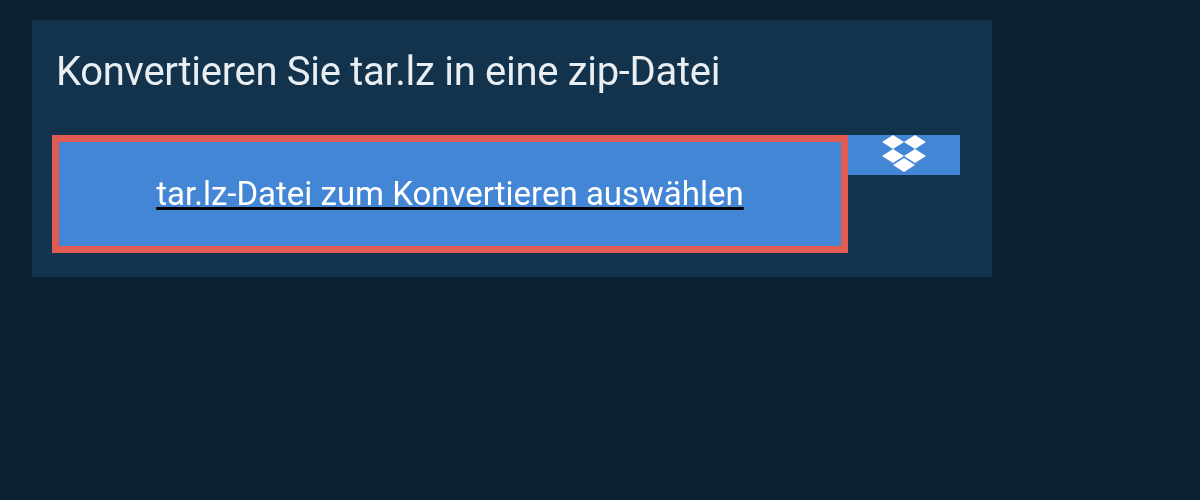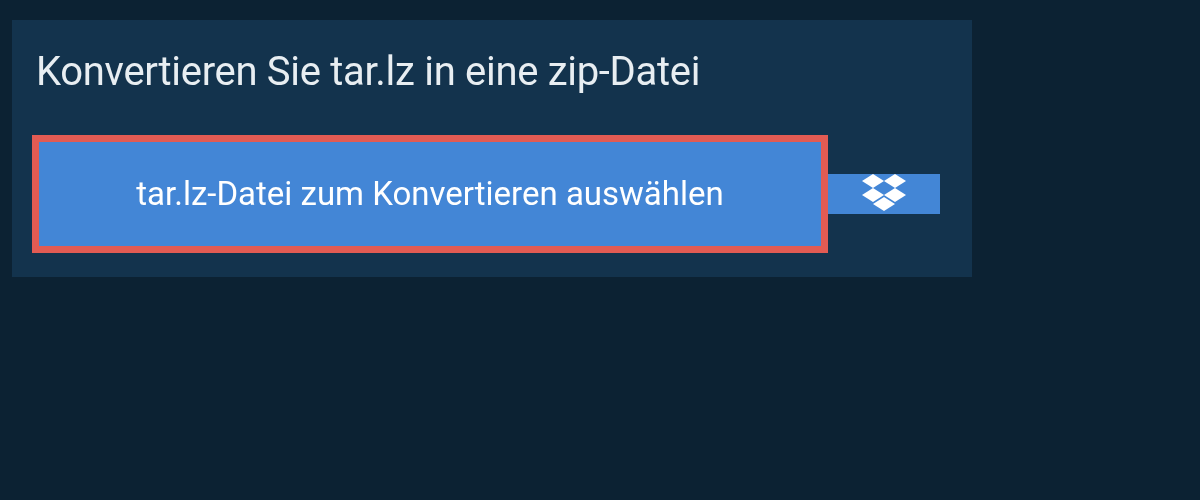--- a/index.html
+++ b/index.html
@@ -9,36 +9,37 @@
     }
     body {
       width: 1200px;
       height: 500px;
       background: #0c2233;
       font-family: -apple-system, BlinkMacSystemFont, "Segoe UI", Roboto, Helvetica, Arial, sans-serif;
       overflow: hidden;
     }
     .panel {
       background: #13334d;
-      margin: 20px 0 0 12px;
+      margin: 20px 0 0 32px;
       width: 960px;
       padding: 0;
     }
     .panel-title {
       color: #e8eef2;
       font-size: 40px;
       font-weight: 400;
       padding: 28px 24px 40px 24px;
       letter-spacing: -0.3px;
     }
     .chooser-row {
       display: flex;
       gap: 0;
       padding: 0 20px 24px 20px;
-      align-items: center;
+      align-items: flex-start;
+      text-decoration: underline;
     }
     .select-file-btn {
       flex: 0 0 auto;
       width: 796px;
       border: 7px solid #e25b53;
       background: #4386d6;
       color: #ffffff;
       font-size: 33px;
       font-weight: 400;
       text-align: center;

